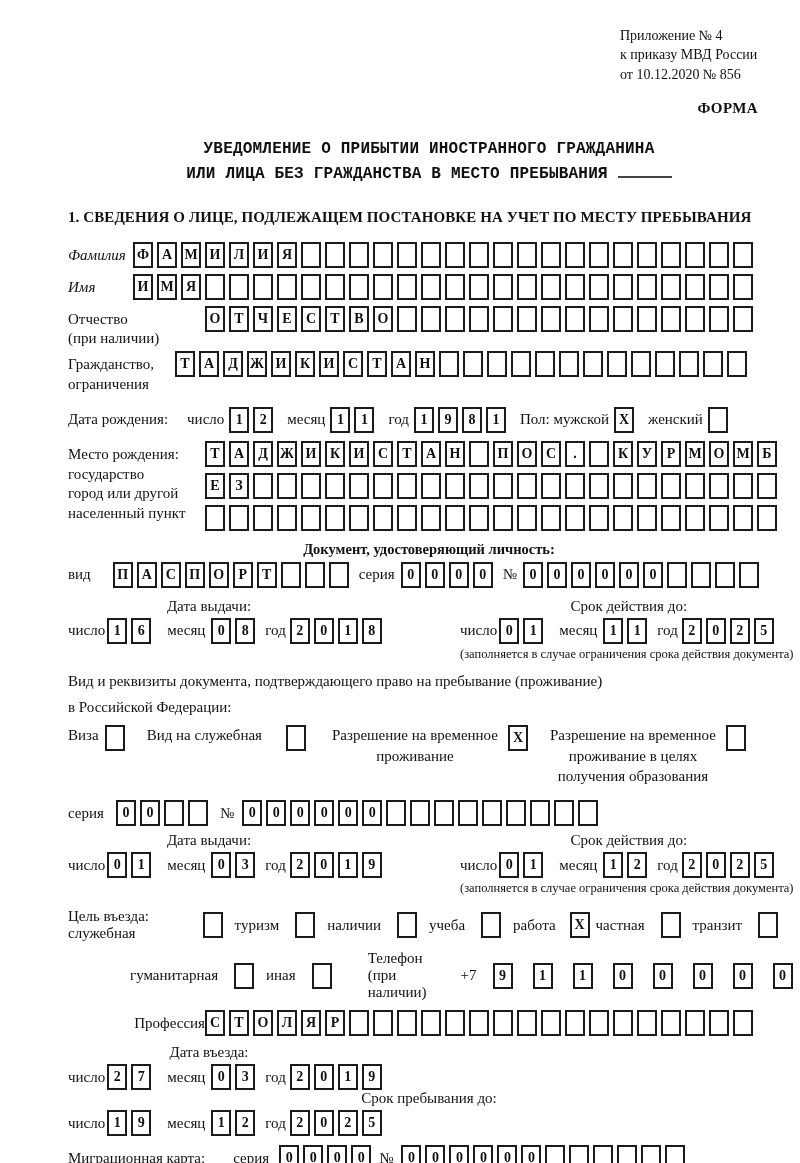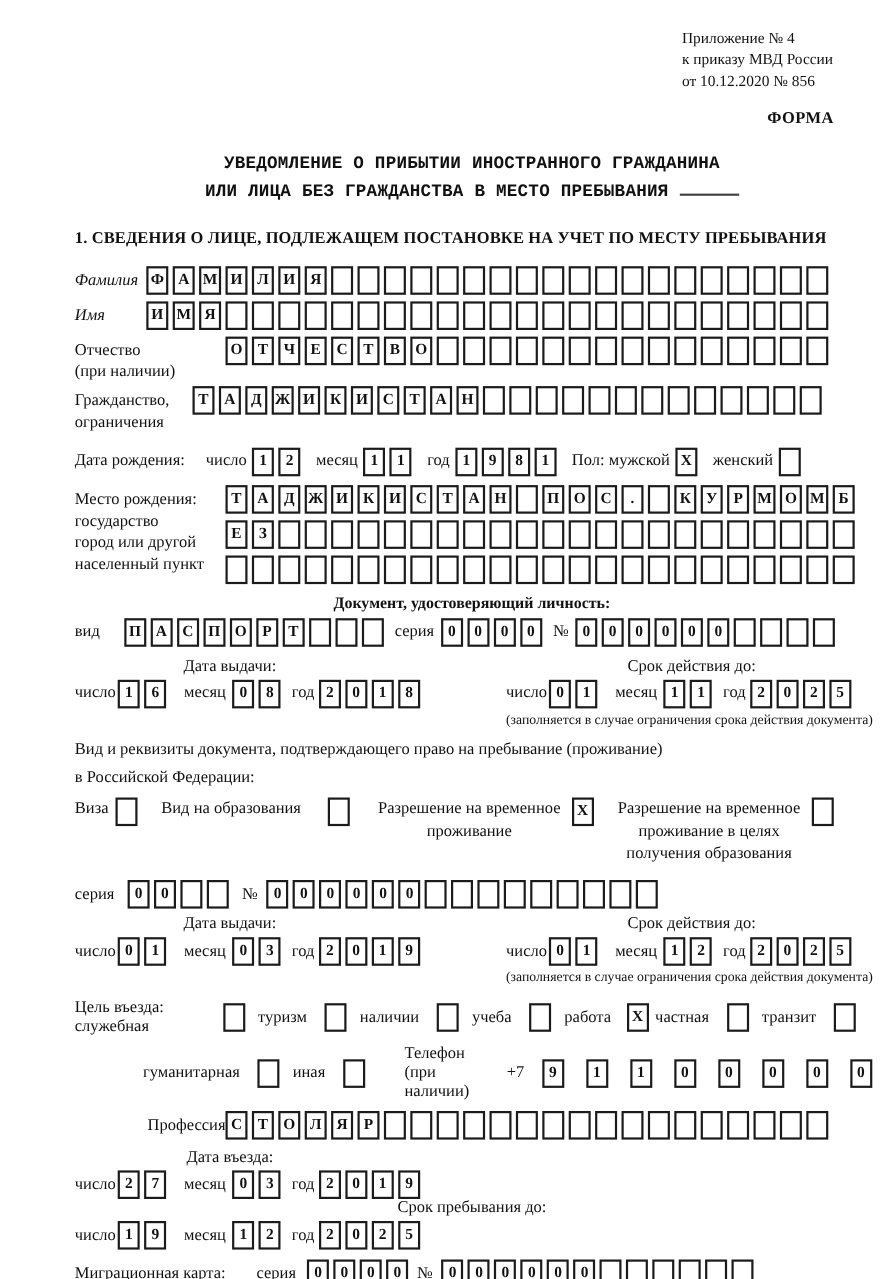--- a/index.html
+++ b/index.html
@@ -396,21 +396,21 @@
 
   <div class="lbl" style="margin-top:6px;">Вид и реквизиты документа, подтверждающего право на пребывание (проживание)</div>
   <div class="lbl" style="margin-top:2px;">в Российской Федерации:</div>
 
   <div class="opts">
     <div class="opt" style="margin-right:18px;">
       <span class="ol">Виза</span>
       <span class="cell" style="margin-left:6px;"></span>
     </div>
     <div class="opt" style="margin-right:22px;">
-      <span class="ol">Вид на образования</span>
+      <span class="ol">Вид на служебная</span>
       <span class="cell" style="margin-left:24px;"></span>
     </div>
     <div class="opt" style="margin-right:18px;">
       <span class="ol center-opt">
         <div>Разрешение на временное</div>
         <div>проживание</div>
       </span>
       <span class="cell">X</span>
     </div>
     <div class="opt" style="margin-right:0;">

